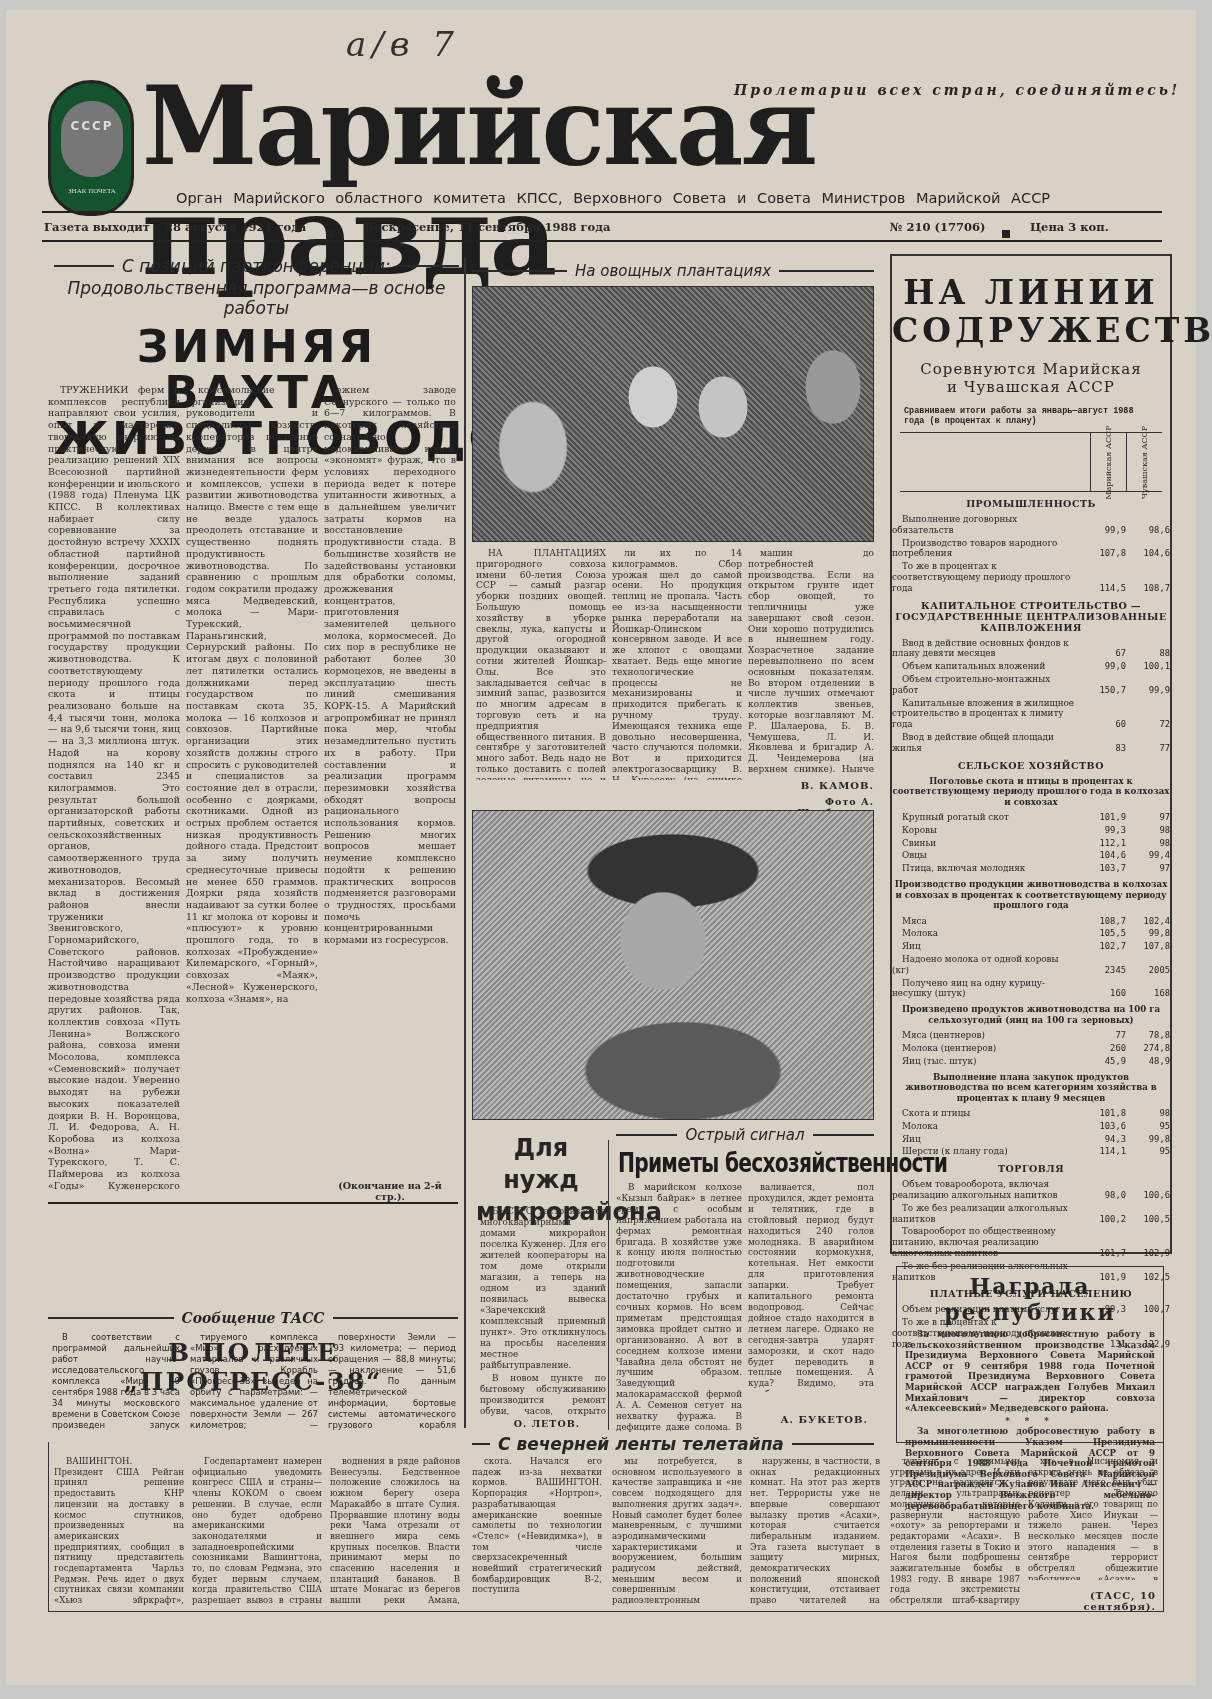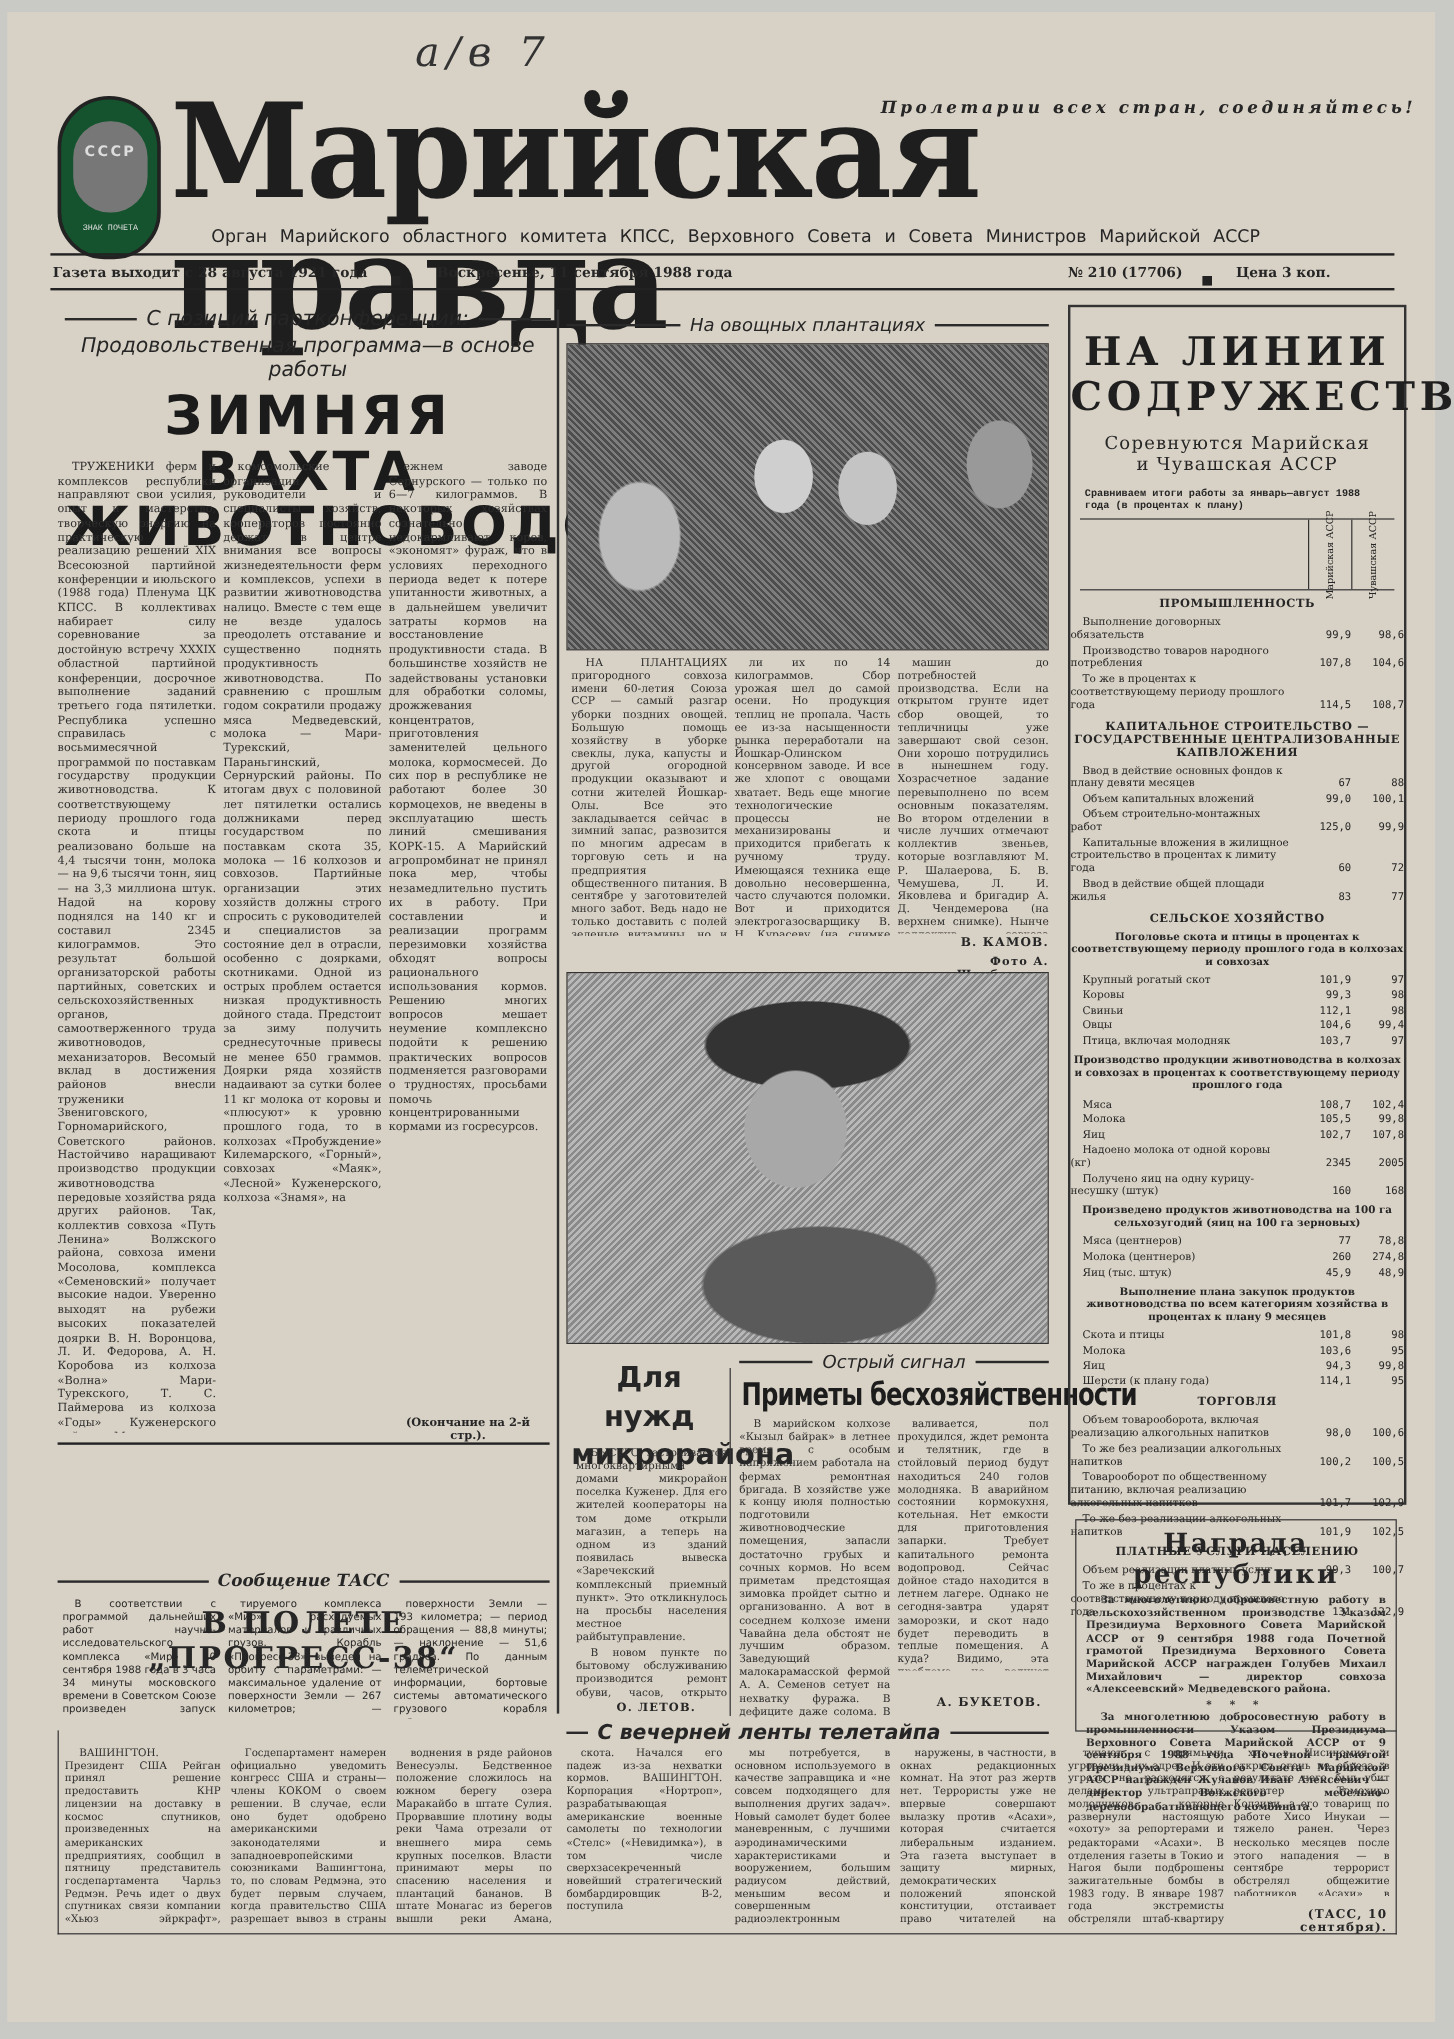--- a/index.html
+++ b/index.html
@@ -8,21 +8,21 @@
   .page {
     position: absolute; left: 6px; top: 10px; width: 1190px; height: 1675px;
     background: #d8d1c5;
   }
   .abs { position: absolute; }
   .handnote { left: 340px; top: 14px; font-family: "DejaVu Serif", serif; font-style: italic; font-size: 34px; color: #333; letter-spacing: 6px; }
   .motto { left: 728px; top: 72px; font-family: "DejaVu Serif", serif; font-style: italic; font-weight: bold; font-size: 14px; letter-spacing: 3px; }
   .emblem { left: 42px; top: 70px; width: 86px; height: 136px; border-radius: 44px 44px 40px 40px; background: #14532d; border: 3px solid #222; }
   .emblem .inner { position: absolute; left: 10px; top: 18px; width: 62px; height: 76px; border-radius: 30px; background: #777; }
   .emblem .cccp { position: absolute; left: 8px; top: 36px; width: 66px; text-align: center; color: #ddd; font-family: "DejaVu Sans", sans-serif; font-weight: bold; font-size: 12px; letter-spacing: 2px; }
-  .emblem .badge { position: absolute; left: 8px; top: 104px; width: 66px; text-align: center; color: #ddd; font-family: Liberation Mono, monospace; font-size: 7px; }
+  .emblem .badge { position: absolute; left: 8px; top: 104px; width: 66px; text-align: center; color: #ddd; font-family: Liberation Serif, serif; font-size: 7px; }
   .masthead { left: 136px; top: 62px; font-family: "DejaVu Serif", serif; font-weight: bold; font-size: 104px; line-height: 1; letter-spacing: -2px; color: #1e1e1e; transform: scaleY(1.05); transform-origin: top left; }
   .organ { left: 170px; top: 180px; font-family: "DejaVu Sans", sans-serif; font-size: 14.5px; word-spacing: 6px; }
   .rule { background: #222; height: 2px; }
   .dateline { top: 210px; font-family: "DejaVu Serif", serif; font-weight: bold; font-size: 11.5px; }
   .sq { display: inline-block; width: 8px; height: 8px; background: #222; }
   .col-text { font-family: "DejaVu Serif", serif; font-size: 9.4px; line-height: 11.7px; text-align: justify; color: #2e2e2e; }
   .col-text p { text-indent: 12px; margin-bottom: 2px; }
   .kicker { font-family: "DejaVu Sans", sans-serif; font-style: italic; font-size: 17px; text-align: center; }
   .kicker-line { display: flex; align-items: center; gap: 8px; }
   .kicker-line .ln { flex: 1; height: 2px; background: #2a2a2a; }
@@ -195,21 +195,21 @@
           <div class="v1">67</div>
           <div class="v2">88</div>
         </div>
         <div class="trow">
           <div class="lbl">Объем капитальных вложений</div>
           <div class="v1">99,0</div>
           <div class="v2">100,1</div>
         </div>
         <div class="trow">
           <div class="lbl">Объем строительно-монтажных работ</div>
-          <div class="v1">125,0</div>
+          <div class="v1">150,7</div>
           <div class="v2">99,9</div>
         </div>
         <div class="trow">
           <div class="lbl">Капитальные вложения в жилищное строительство в процентах к лимиту года</div>
           <div class="v1">60</div>
           <div class="v2">72</div>
         </div>
         <div class="trow">
           <div class="lbl">Ввод в действие общей площади жилья</div>
           <div class="v1">83</div>

